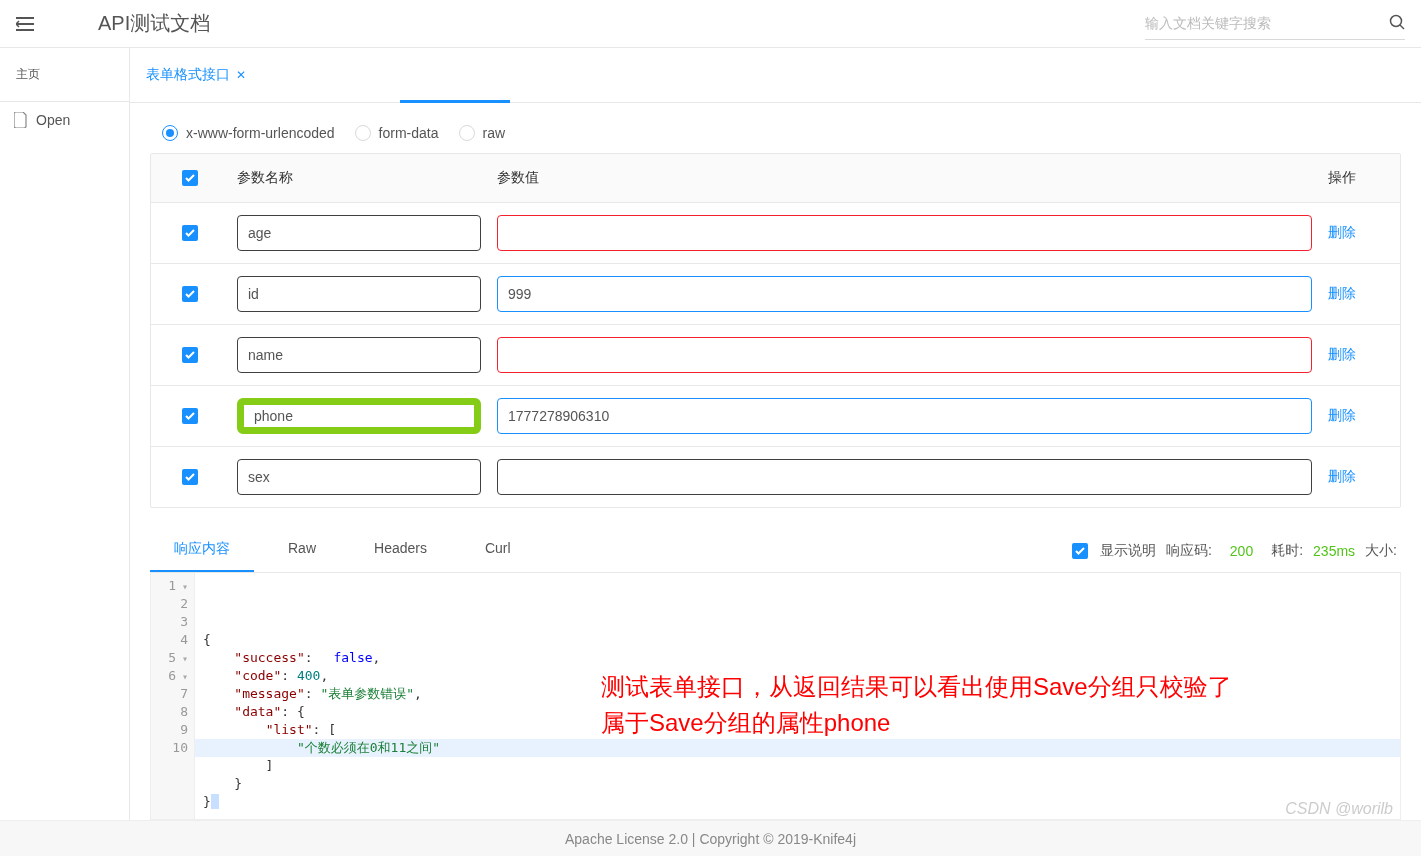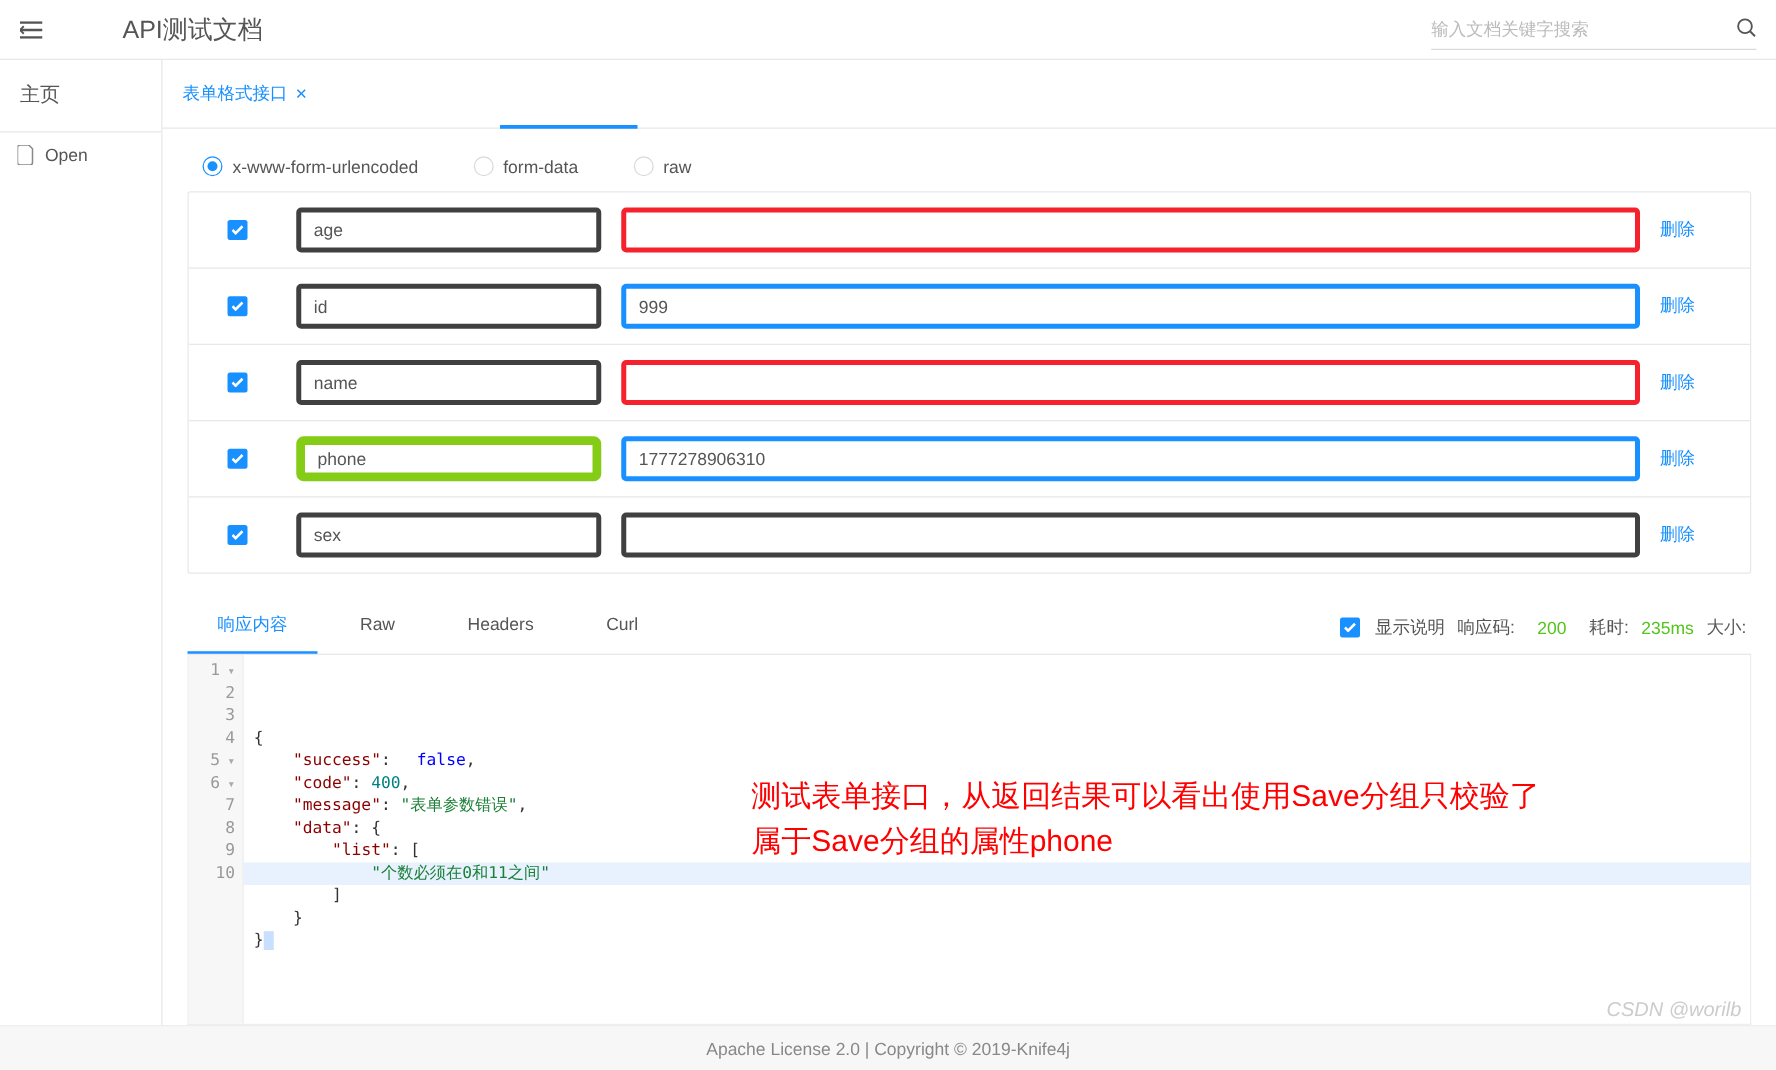--- a/index.html
+++ b/index.html
@@ -10,47 +10,47 @@
 .menu-toggle svg { display: block; }
 .page-title { font-size: 20px; color: #555; flex: 0 0 auto; margin-left: 46px; }
 .spacer { flex: 1; }
 .search-field { position: relative; width: 260px; }
 .search-field input { width: 100%; height: 32px; border: none; border-bottom: 1px solid #d9d9d9; font-size: 14px; color: #0f172a; outline: none; padding-right: 24px; }
 .search-field input::placeholder { color: #bbb; }
 .search-field .si { position: absolute; right: 0; top: 6px; color: #555; }
 .layout { display: flex; flex: 1; min-height: 0; }
 .sidebar { width: 130px; border-right: 1px solid #e8e8e8; }
 .sidebar .tab-row { display: flex; border-bottom: 1px solid #e8e8e8; }
-.sidebar .tab-row .tab { padding: 18px 16px; font-size: 16px; color: #555; cursor: pointer; }
+.sidebar .tab-row .tab { padding: 18px 16px; font-size: 12px; color: #555; cursor: pointer; }
 .side-item { display: flex; align-items: flex-start; padding: 10px 14px; color: #555; cursor: pointer; gap: 8px; }
 .side-item svg { flex-shrink: 0; }
 .main { flex: 1; display: flex; flex-direction: column; min-width: 0; }
 .main-tabs { display: flex; border-bottom: 1px solid #e8e8e8; padding-left: 0; }
 .main-tabs .mtab { display: flex; align-items: center; padding: 18px 16px; font-size: 14px; cursor: pointer; gap: 6px; }
 .main-tabs .mtab.active { color: #1890ff; }
 .main-tabs .mtab .close { color: #1890ff; font-size: 12px; }
 .sub-indicator { height: 3px; background: #1890ff; width: 110px; margin-left: 270px; margin-top: -3px; }
 .content { padding: 16px 20px 0 20px; flex: 1; overflow: hidden; display: flex; flex-direction: column; }
-.radio-row { display: flex; align-items: center; gap: 44px; padding: 6px 0 12px 12px; }
+.radio-row { display: flex; align-items: center; gap: 20px; padding: 6px 0 12px 12px; }
 .radio-item { display: flex; align-items: center; gap: 8px; cursor: pointer; font-size: 14px; color: #555; }
 .radio { width: 16px; height: 16px; border: 1px solid #d9d9d9; border-radius: 50%; display: inline-flex; align-items: center; justify-content: center; }
 .radio.checked { border-color: #1890ff; }
 .radio.checked::after { content: ""; width: 8px; height: 8px; background: #1890ff; border-radius: 50%; }
 .params-table { border: 1px solid #e8e8e8; border-radius: 2px; }
 .pt-head, .pt-row { display: flex; align-items: center; border-bottom: 1px solid #e8e8e8; }
 .pt-row:last-child { border-bottom: none; }
 .pt-head { background: #fafafa; }
 .col-check { width: 78px; display: flex; justify-content: center; padding: 16px 0; }
 .col-name { width: 260px; padding: 12px 8px; }
 .col-value { flex: 1; padding: 12px 8px; }
 .col-action { width: 80px; padding: 12px 8px; text-align: left; }
 .pt-head .col-name, .pt-head .col-value, .pt-head .col-action { color: #333; font-size: 14px; }
 .chk { width: 16px; height: 16px; background: #1890ff; border-radius: 2px; display: inline-flex; align-items: center; justify-content: center; }
 .chk svg { display: block; }
-.tinput { width: 100%; height: 36px; border: 4px solid #404040; border-radius: 4px; padding: 0 10px; font-size: 14px; color: #555; outline: none; }
+.tinput { width: 100%; height: 36px; border: 1px solid #404040; border-radius: 4px; padding: 0 10px; font-size: 14px; color: #555; outline: none; }
 .tinput.req-empty { border-color: #f5222d; }
 .tinput.filled { border-color: #1890ff; }
 .tinput.hl { border: 7px solid #84cc16; border-radius: 6px; }
 .link { color: #1890ff; cursor: pointer; }
 .resp-bar { display: flex; align-items: center; margin-top: 22px; border-bottom: 1px solid #e8e8e8; }
 .resp-tabs { display: flex; gap: 10px; }
 .resp-tabs .rt { padding: 10px 24px 12px; font-size: 14px; color: #555; cursor: pointer; }
 .resp-tabs .rt.active { color: #1890ff; border-bottom: 2px solid #1890ff; }
 .resp-bar .spacer { flex: 1; }
 .resp-info { display: flex; align-items: center; gap: 10px; font-size: 14px; color: #555; padding-right: 4px; }
@@ -131,20 +131,32 @@
             <span class="radio"></span>
             <span>form-data</span>
           </label>
           <label class="radio-item">
             <span class="radio"></span>
             <span>raw</span>
           </label>
         </div>
 
         <div class="params-table">
+          <div class="pt-head">
+            <div class="col-check">
+                <span class="chk">
+                  <svg width="10" height="8" viewBox="0 0 10 8">
+                    <path d="M1 4l2.5 2.5L9 1" stroke="#fff" stroke-width="2" fill="none"></path>
+                  </svg>
+                </span>
+              </div>
+            <div class="col-name">参数名称</div>
+            <div class="col-value">参数值</div>
+            <div class="col-action">操作</div>
+          </div>
           <div id="param-rows">
               <div class="pt-row">
                 <div class="col-check">
                   <span class="chk">
                     <svg width="10" height="8" viewBox="0 0 10 8">
                       <path d="M1 4l2.5 2.5L9 1" stroke="#fff" stroke-width="2" fill="none"></path>
                     </svg>
                   </span>
                 </div>
                 <div class="col-name"><input class="tinput " value="age" style=""></div>

